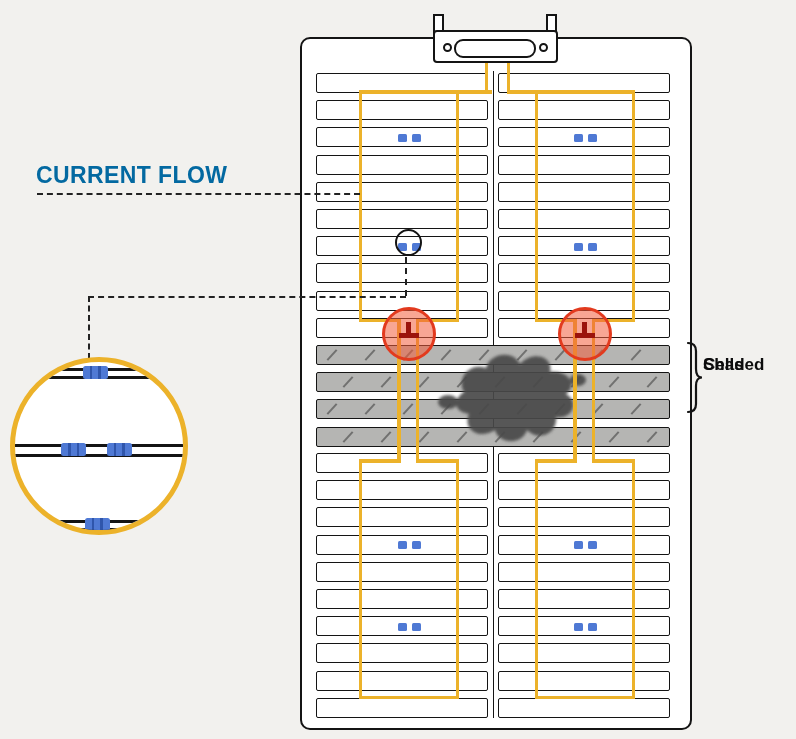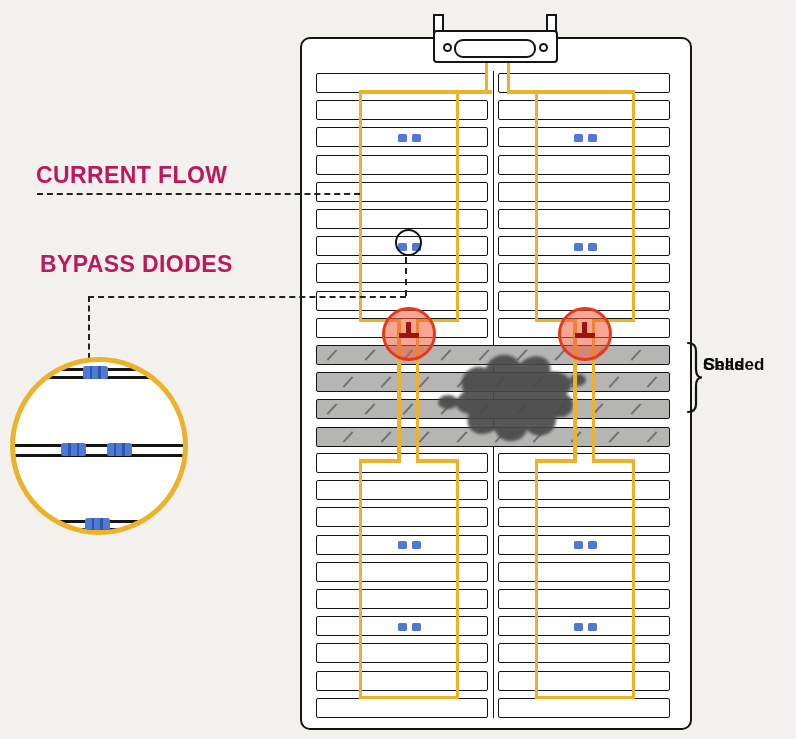--- a/index.html
+++ b/index.html
@@ -36,21 +36,21 @@
   .callout-circle{left:394.5px;top:228.5px;width:27px;height:27px;border-radius:50%;
                   border:2.2px solid var(--outline);background:transparent;z-index:6;}
 
   .dash-h{height:0;border-top:2px dashed #222;z-index:8;}
   .dash-v{width:0;border-left:2px dashed #222;z-index:8;}
   .cf-line{left:37px;top:193px;width:323px;}
   .bp-line-h{left:88px;top:296px;width:318px;}
   .bp-line-up{left:405px;top:257px;height:39px;}
   .bp-line-down{left:88px;top:296px;height:63px;}
 
-  .label{color:#be185d;font-weight:800;font-size:23px;letter-spacing:.4px;z-index:9;white-space:nowrap;}
+  .label{color:#0369a1;font-weight:800;font-size:23px;letter-spacing:.4px;z-index:9;white-space:nowrap;}
   .lbl-current{left:36px;top:162px;}
   .lbl-bypass{left:40px;top:251px;}
 
   .zoom{left:10px;top:357px;width:178px;height:178px;border-radius:50%;
         border:5px solid var(--wire);background:var(--panel-fill);overflow:hidden;z-index:9;}
   .zline{left:0;width:100%;height:2.5px;background:var(--outline);}
   .za1{top:6px;} .za2{top:14px;} .zb1{top:82px;} .zb2{top:92px;} .zc1{top:158px;} .zc2{top:166px;}
   .zoom-busbar{width:25px;height:13px;border-radius:2.5px;
     background:linear-gradient(90deg,var(--busbar) 0 28%,var(--busbar-dark) 28% 38%,
       var(--busbar) 38% 62%,var(--busbar-dark) 62% 72%,var(--busbar) 72% 100%);}
@@ -98,21 +98,20 @@
   <div class="terminal t-right"></div>
   <div class="jbox">
     <div class="jcap"></div>
     <div class="jcirc jc-l"></div>
     <div class="jcirc jc-r"></div>
   </div>
 
   <div class="label lbl-current">CURRENT FLOW</div>
   <div class="dash-h cf-line"></div>
 
-  <div class="label lbl-bypass">BYPASS DIODES</div>
   <div class="dash-h bp-line-h"></div>
   <div class="dash-v bp-line-up"></div>
   <div class="dash-v bp-line-down"></div>
 
   <div class="callout-circle"></div>
 
   <div class="zoom">
     <div class="zline za1"></div>
     <div class="zline za2"></div>
     <div class="zline zb1"></div>

